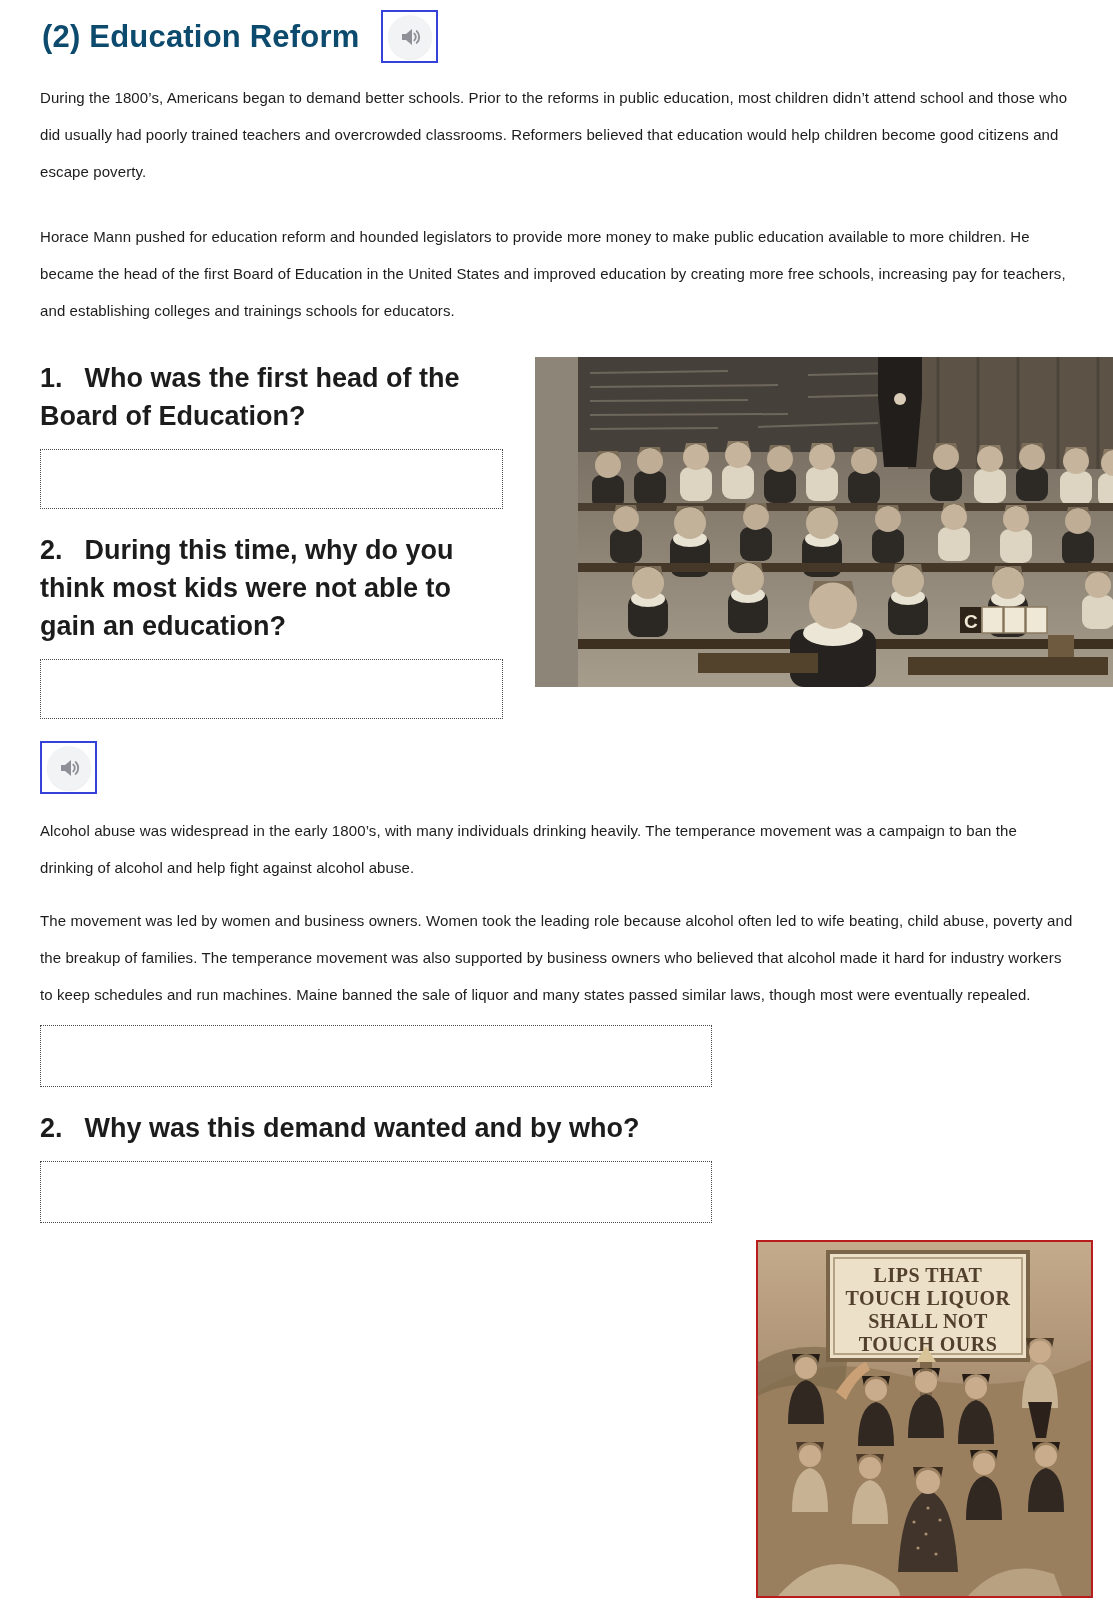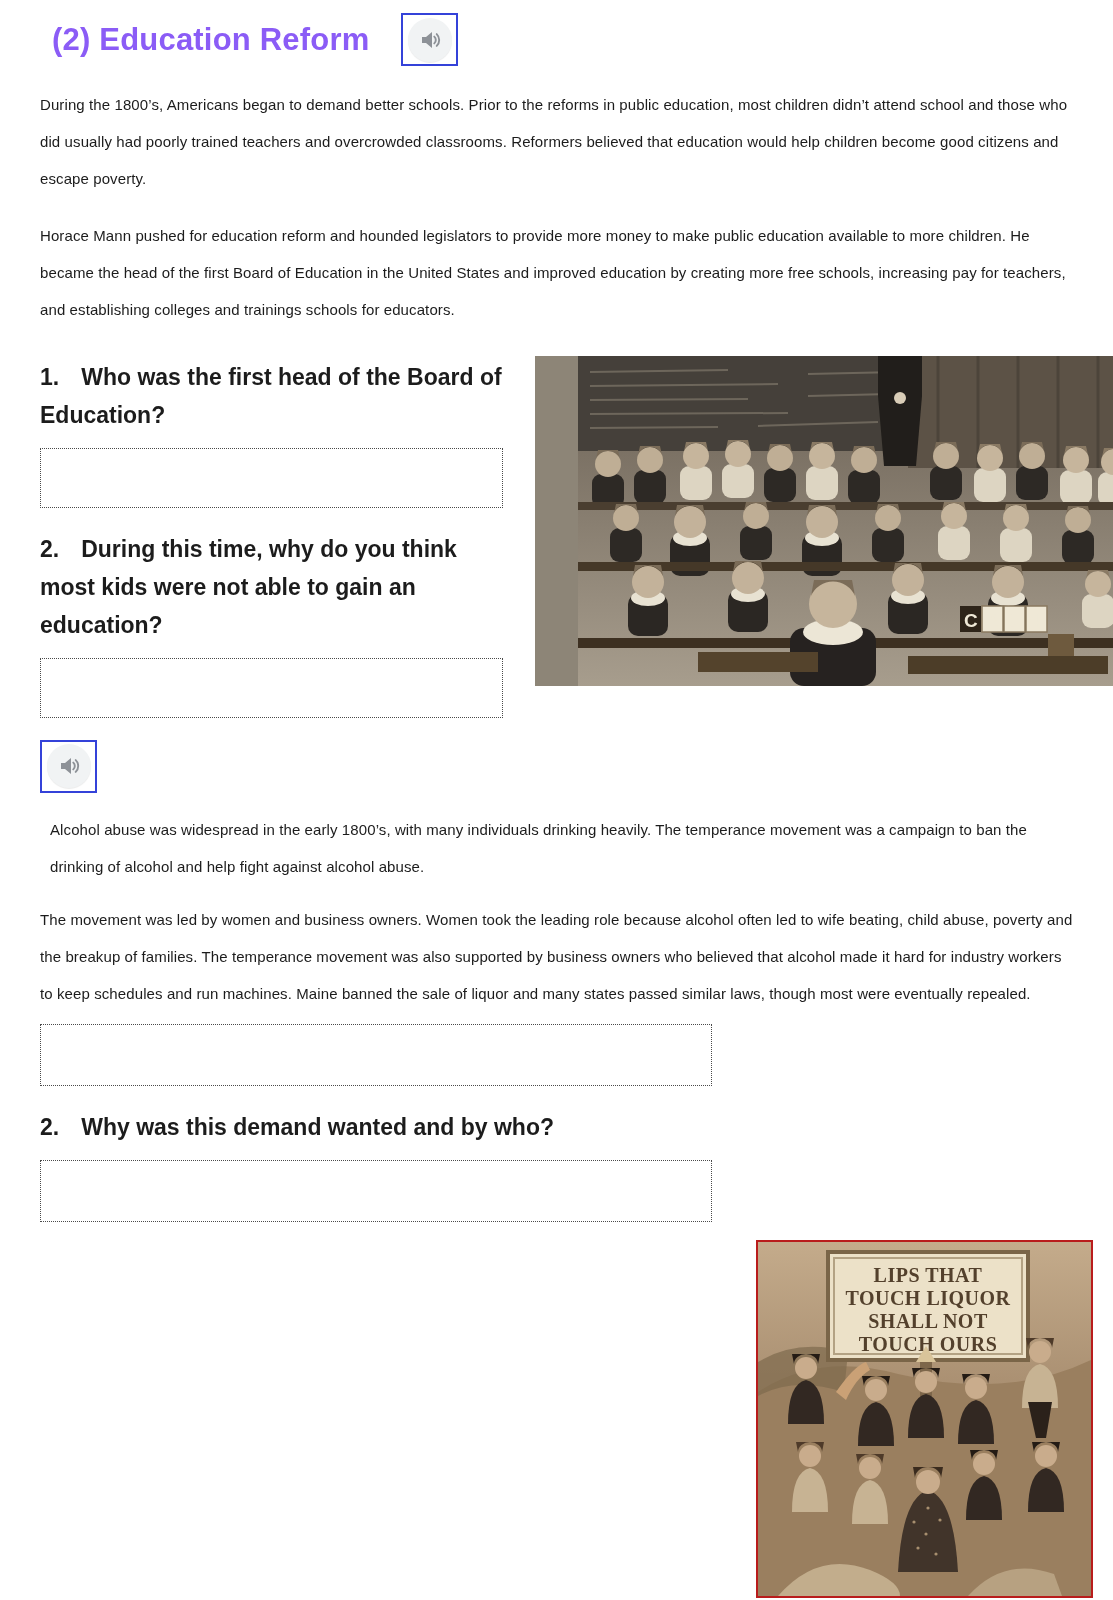--- a/index.html
+++ b/index.html
@@ -10,26 +10,26 @@
     font-family: "Liberation Sans", sans-serif;
     color: #1c1c1c;
     position: relative;
     overflow: hidden;
   }
   .content { padding: 10px 40px 0 40px; }
 
   
   .heading-row { display: flex; align-items: center; gap: 20px; margin-top: 0; }
   .section-title {
-    color: #8b5cf6;
+    color: #0c4a6e;
     font-size: 31px;
     font-weight: 700;
     line-height: 1.15;
     letter-spacing: 0.2px;
-    margin: 12px;
+    margin: 2px;
   }
   .audio-btn {
     width: 57px; height: 53px;
     border: 2px solid #3442d9;
     background: #ffffff;
     display: flex; align-items: center; justify-content: center;
     padding: 0; cursor: pointer;
   }
   .audio-circle {
     width: 44px; height: 44px; border-radius: 50%;
@@ -39,25 +39,25 @@
   }
 
   
   .para {
     font-size: 15px;
     line-height: 37px;
     margin: 0;
     letter-spacing: 0.1px;
   }
   .para.p-first { margin-top: 16px; }
-  .para.p-next  { margin-top: 20px; }
+  .para.p-next  { margin-top: 28px; }
 
   
   .question {
-    font-size: 23px;
+    font-size: 27px;
     font-weight: 700;
     line-height: 38px;
     margin: 0;
   }
   .q-num { margin-right: 22px; }
   .answer-box {
     border: 1.5px dotted #4a4a4a;
     background: #ffffff;
     height: 60px;
   }
@@ -71,21 +71,21 @@
     margin-left: 32px;
     width: 668px; height: 330px;
     flex: none;
     background: #8d8577;
     padding-left: 43px;
   }
   .edu-photo svg { display: block; }
 
   
   .temp-section { margin-top: 22px; }
-  .temp-p1 { margin-top: 18px; margin-left: 10px; }
+  .temp-p1 { margin-top: 18px; }
   .temp-p2 { margin-top: 16px; }
   .temp-q1 { margin-top: 26px; max-width: 580px; }
   .temp-box1 { margin-top: 12px; width: 672px; height: 62px; }
   .temp-q2 { margin-top: 22px; max-width: 680px; }
   .temp-box2 { margin-top: 14px; width: 672px; height: 62px; }
 
   .temp-photo {
     position: absolute;
     top: 1240px; right: 20px;
     width: 337px; height: 358px;

